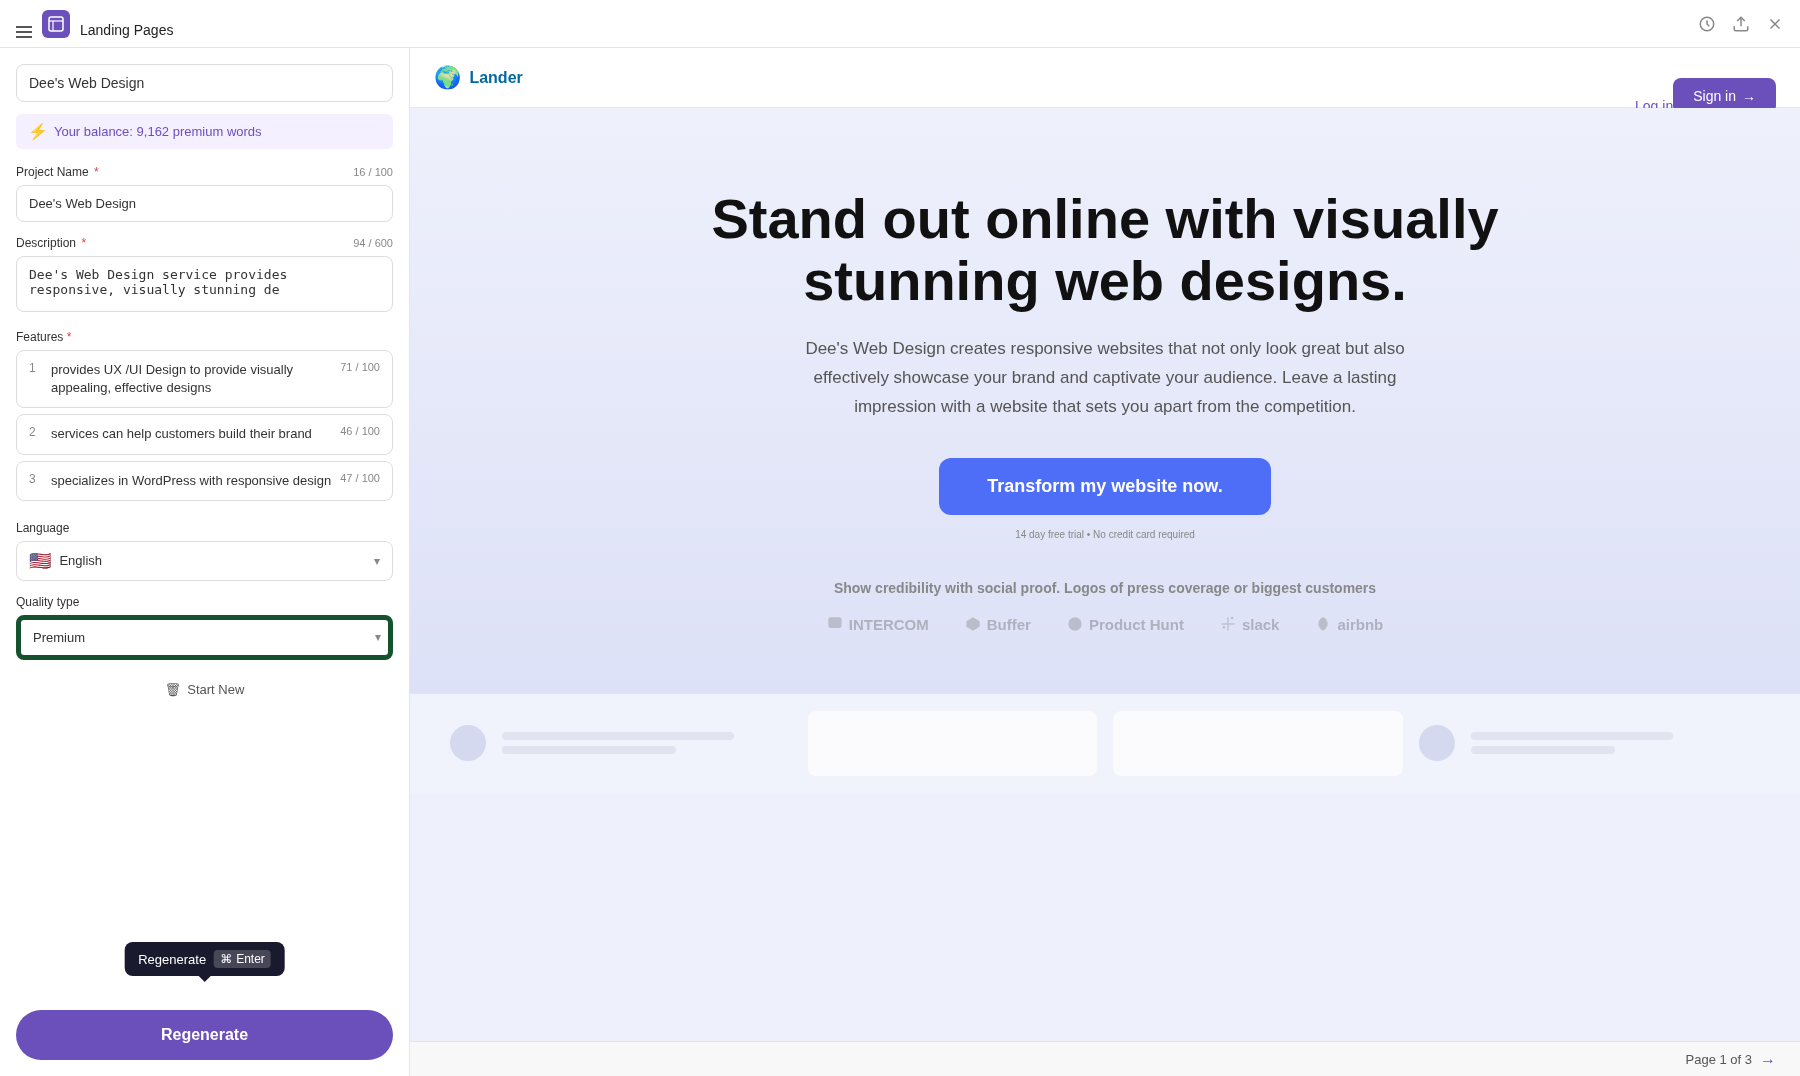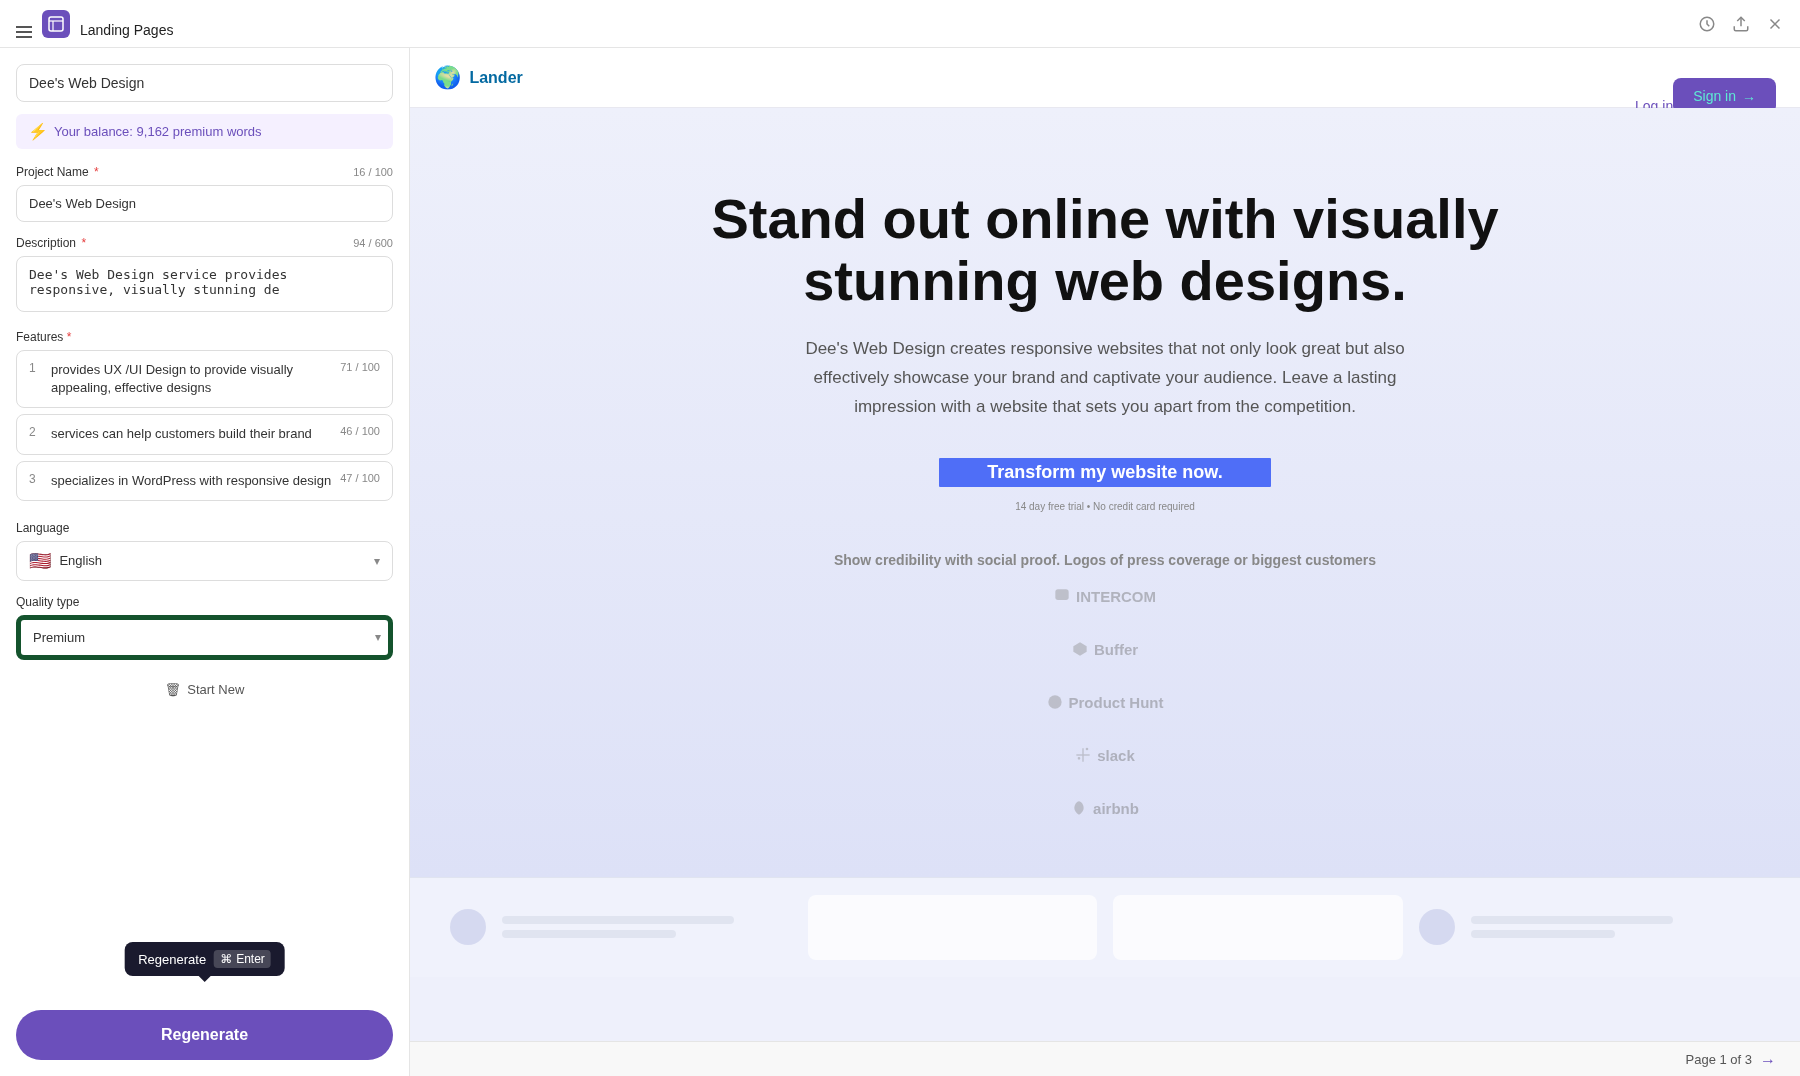--- a/index.html
+++ b/index.html
@@ -136,21 +136,21 @@
       background: #fff; padding: 0 24px; height: 60px;
       display: flex; align-items: center; justify-content: space-between;
       border-bottom: 1px solid #e8e8f0; flex-shrink: 0;
     }
     .preview-brand { display: flex; align-items: center; gap: 8px; }
     .globe-icon { font-size: 22px; }
     .brand-name { font-size: 16px; font-weight: 600; color: #0369a1; }
     .preview-nav-actions { display: flex; align-items: flex-end; }
     .login-link { color: #6b4fbb; font-size: 14px; font-weight: 500; text-decoration: none; cursor: pointer; }
     .signin-btn {
-      background: #6b4fbb; color: #5eead4; border: none; border-radius: 8px;
+      background: #6b4fbb; color: #ffffff; border: none; border-radius: 8px;
       padding: 10px 20px; font-size: 14px; font-weight: 500; cursor: pointer;
       display: flex; align-items: center; gap: 6px; margin-top: 36px;
     }
 
     
     .preview-content { flex: 1; overflow-y: auto; background: #eef0fb; }
 
     .hero-section {
       background: linear-gradient(180deg, #eef0fb 0%, #dde1f7 100%);
       padding: 80px 40px 60px;
@@ -159,27 +159,27 @@
     }
     .hero-headline {
       font-size: 56px; font-weight: 800; color: #111; line-height: 1.1;
       max-width: 900px; margin-bottom: 24px;
     }
     .hero-subtext {
       font-size: 17px; color: #555; max-width: 600px; line-height: 1.7;
       margin-bottom: 36px;
     }
     .hero-cta-btn {
-      background: #4f6ef7; color: #fff; border: none; border-radius: 1px;
-      padding: 4px 48px; font-size: 18px; font-weight: 600; cursor: pointer;
+      background: #4f6ef7; color: #fff; border: none; border-radius: 12px;
+      padding: 18px 48px; font-size: 18px; font-weight: 600; cursor: pointer;
       margin-bottom: 14px;
     }
     .hero-trial-text { font-size: 10px; color: #888; margin-bottom: 40px; }
     .social-proof-text { font-size: 14px; color: #888; margin-bottom: 20px; font-weight: bold; }
-    .logos-row { display: flex; align-items: center; gap: 36px; opacity: 0.4; flex-direction: column; }
+    .logos-row { display: flex; align-items: center; gap: 36px; opacity: 0.4; }
     .logo-item { font-size: 15px; font-weight: 600; color: #666; display: flex; align-items: center; gap: 6px; }
 
     
     .preview-strip {
       background: #f0f2fc; padding: 20px 40px;
       display: flex; align-items: center; gap: 16px;
       border-top: 1px solid #e0e4f0;
       flex-shrink: 0; height: 100px; overflow: hidden;
     }
 

